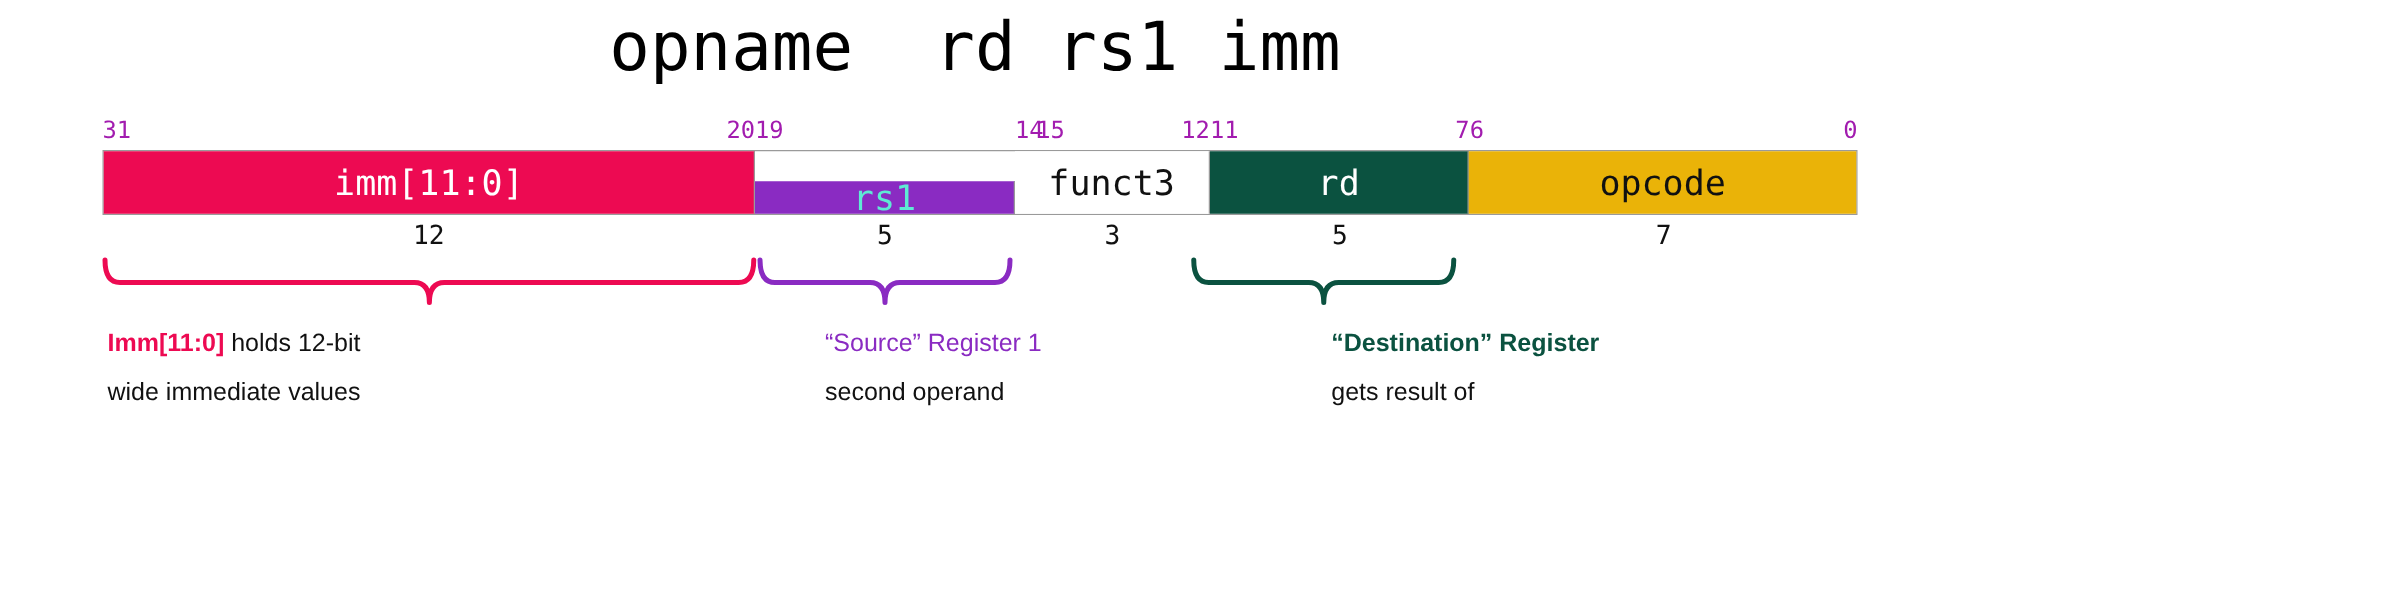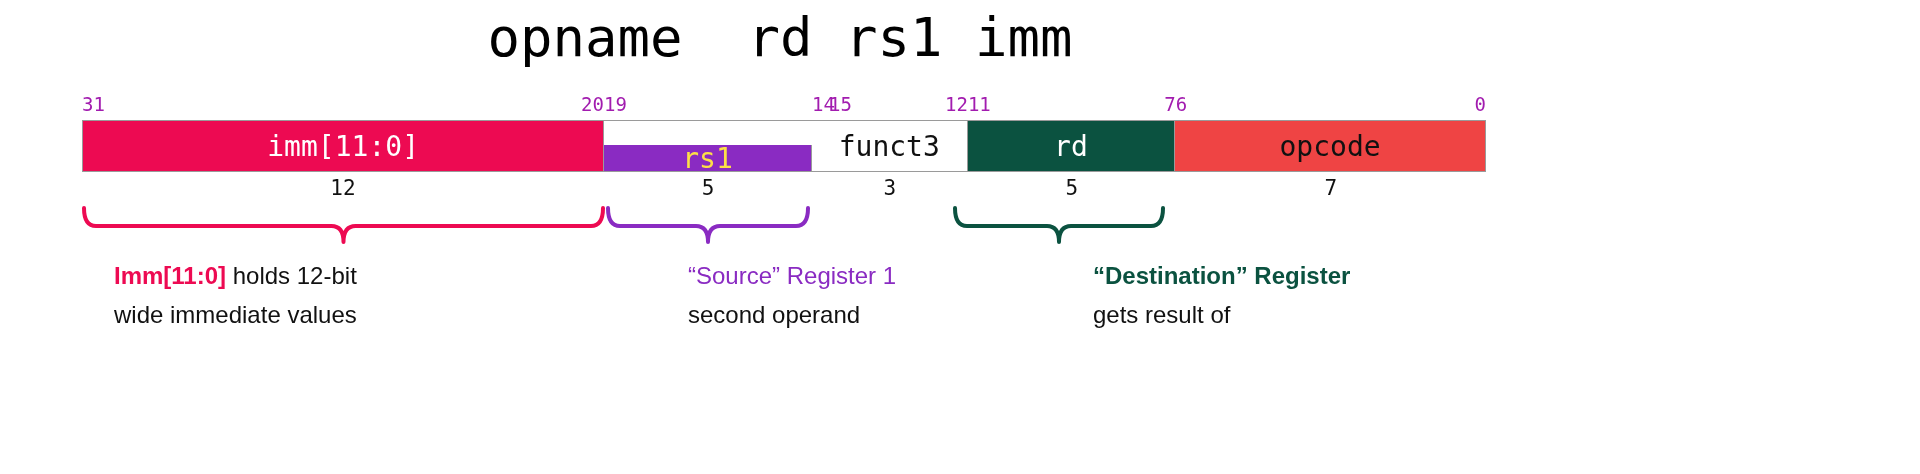--- a/index.html
+++ b/index.html
@@ -81,25 +81,24 @@
   }
 
   
   .braces{position:absolute;left:0;top:202px;width:1920px;height:52px;}
   .braces svg{display:block;}
 
   
   .notes{position:absolute;left:0;top:256px;width:1920px;height:210px;}
   .note{
     position:absolute;
-    font-size:24px;
+    font-size:20px;
     line-height:39px;
     color:#111111;
     white-space:pre-wrap;
-    margin-left:28px;
   }
   .note .hl{font-weight:bold;}
   .note .ln{display:block;}
 </style>
 </head>
 <body>
 
 <div class="stage">
 
   <div class="title">opname  rd rs1 imm</div>
@@ -112,24 +111,24 @@
       <span class="bitlbl l" style="left: 51.99%;">14</span>
       <span class="bitlbl r" style="left: 63.1%;">12</span>
       <span class="bitlbl l" style="left: 63.1%;">11</span>
       <span class="bitlbl r" style="left: 77.9%;">7</span>
       <span class="bitlbl l" style="left: 77.9%;">6</span>
       <span class="bitlbl r" style="left: 100%;">0</span>
     </div>
 
   <div class="table">
       <div class="cell" style="flex: 0 0 37.18%; background: rgb(237, 10, 82); color: rgb(255, 255, 255);">imm[11:0]</div>
-      <div class="cell" style="flex: 0 0 14.81%; background: rgb(138, 43, 194); color: #fde047; margin-top: 24px;">rs1</div>
+      <div class="cell" style="flex: 0 0 14.81%; background: rgb(138, 43, 194); color: #5eead4; margin-top: 24px;">rs1</div>
       <div class="cell" style="flex: 0 0 11.11%; background: rgb(255, 255, 255); color: rgb(17, 17, 17);">funct3</div>
       <div class="cell" style="flex: 0 0 14.81%; background: rgb(11, 82, 64); color: rgb(255, 255, 255);">rd</div>
-      <div class="cell" style="flex: 0 0 22.09%; background: #ef4444; color: rgb(17, 17, 17);">opcode</div>
+      <div class="cell" style="flex: 0 0 22.09%; background: #eab308; color: rgb(17, 17, 17);">opcode</div>
     </div>
 
   <div class="widthrow">
       <div class="wcell" style="flex: 0 0 37.18%;">12</div>
       <div class="wcell" style="flex: 0 0 14.81%;">5</div>
       <div class="wcell" style="flex: 0 0 11.11%;">3</div>
       <div class="wcell" style="flex: 0 0 14.81%;">5</div>
       <div class="wcell" style="flex: 0 0 22.09%;">7</div>
     </div>
 

